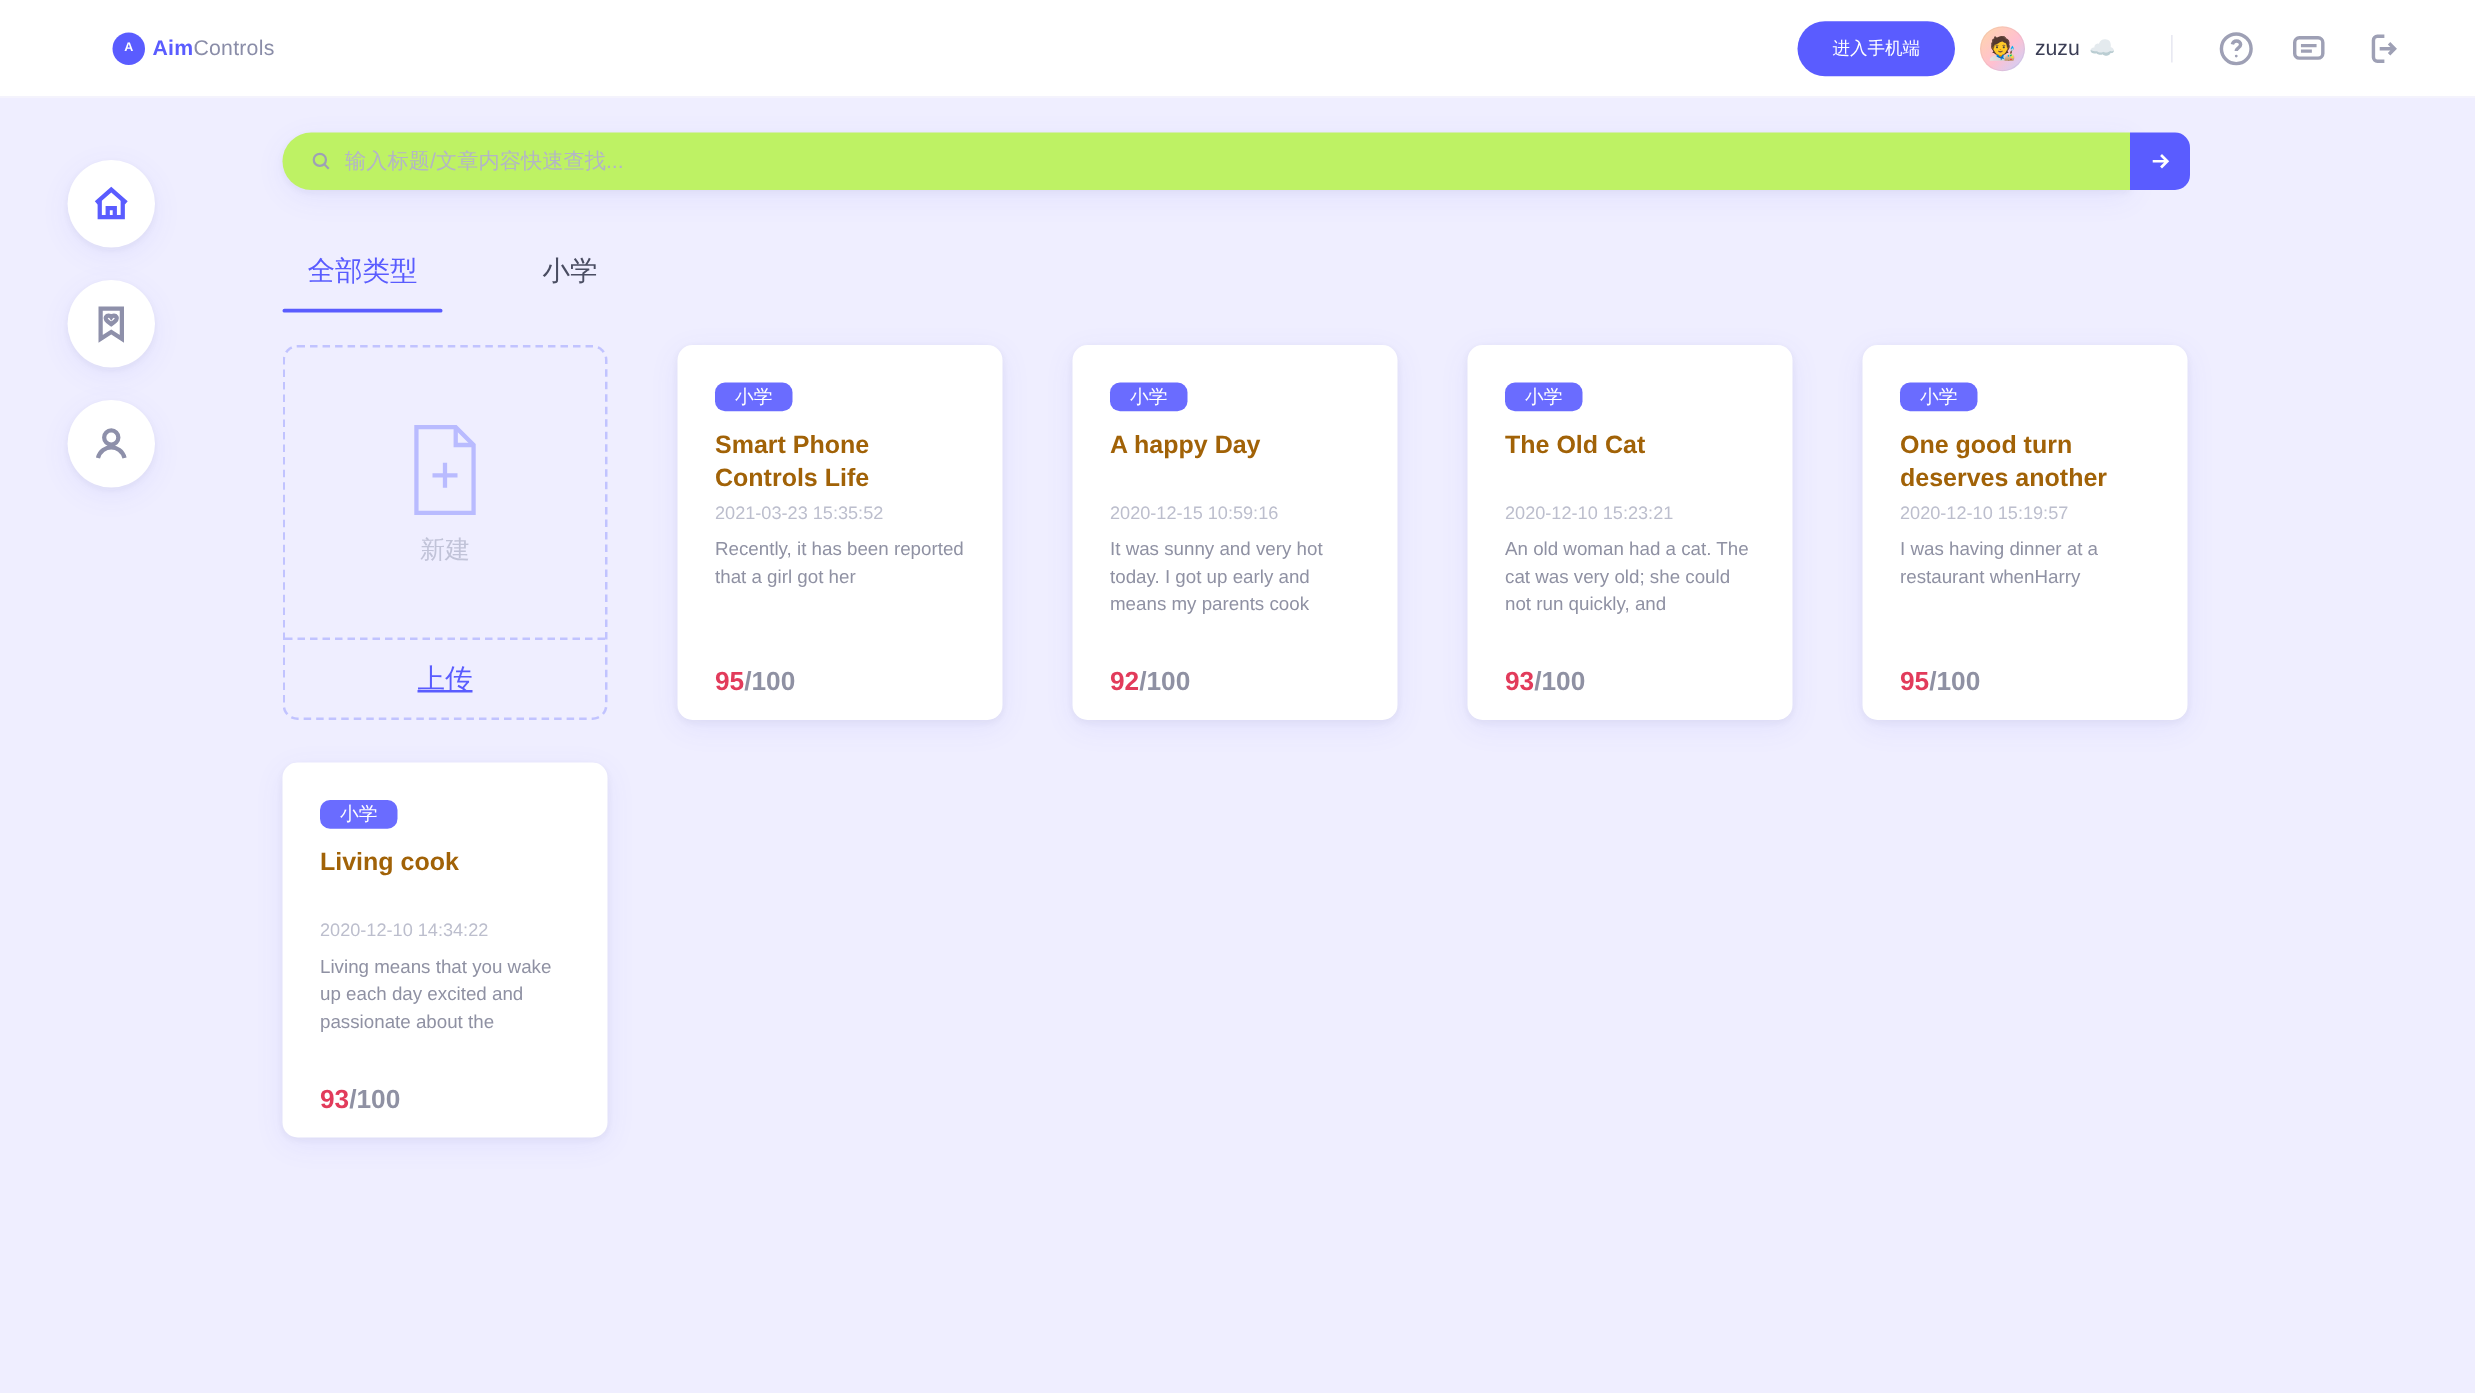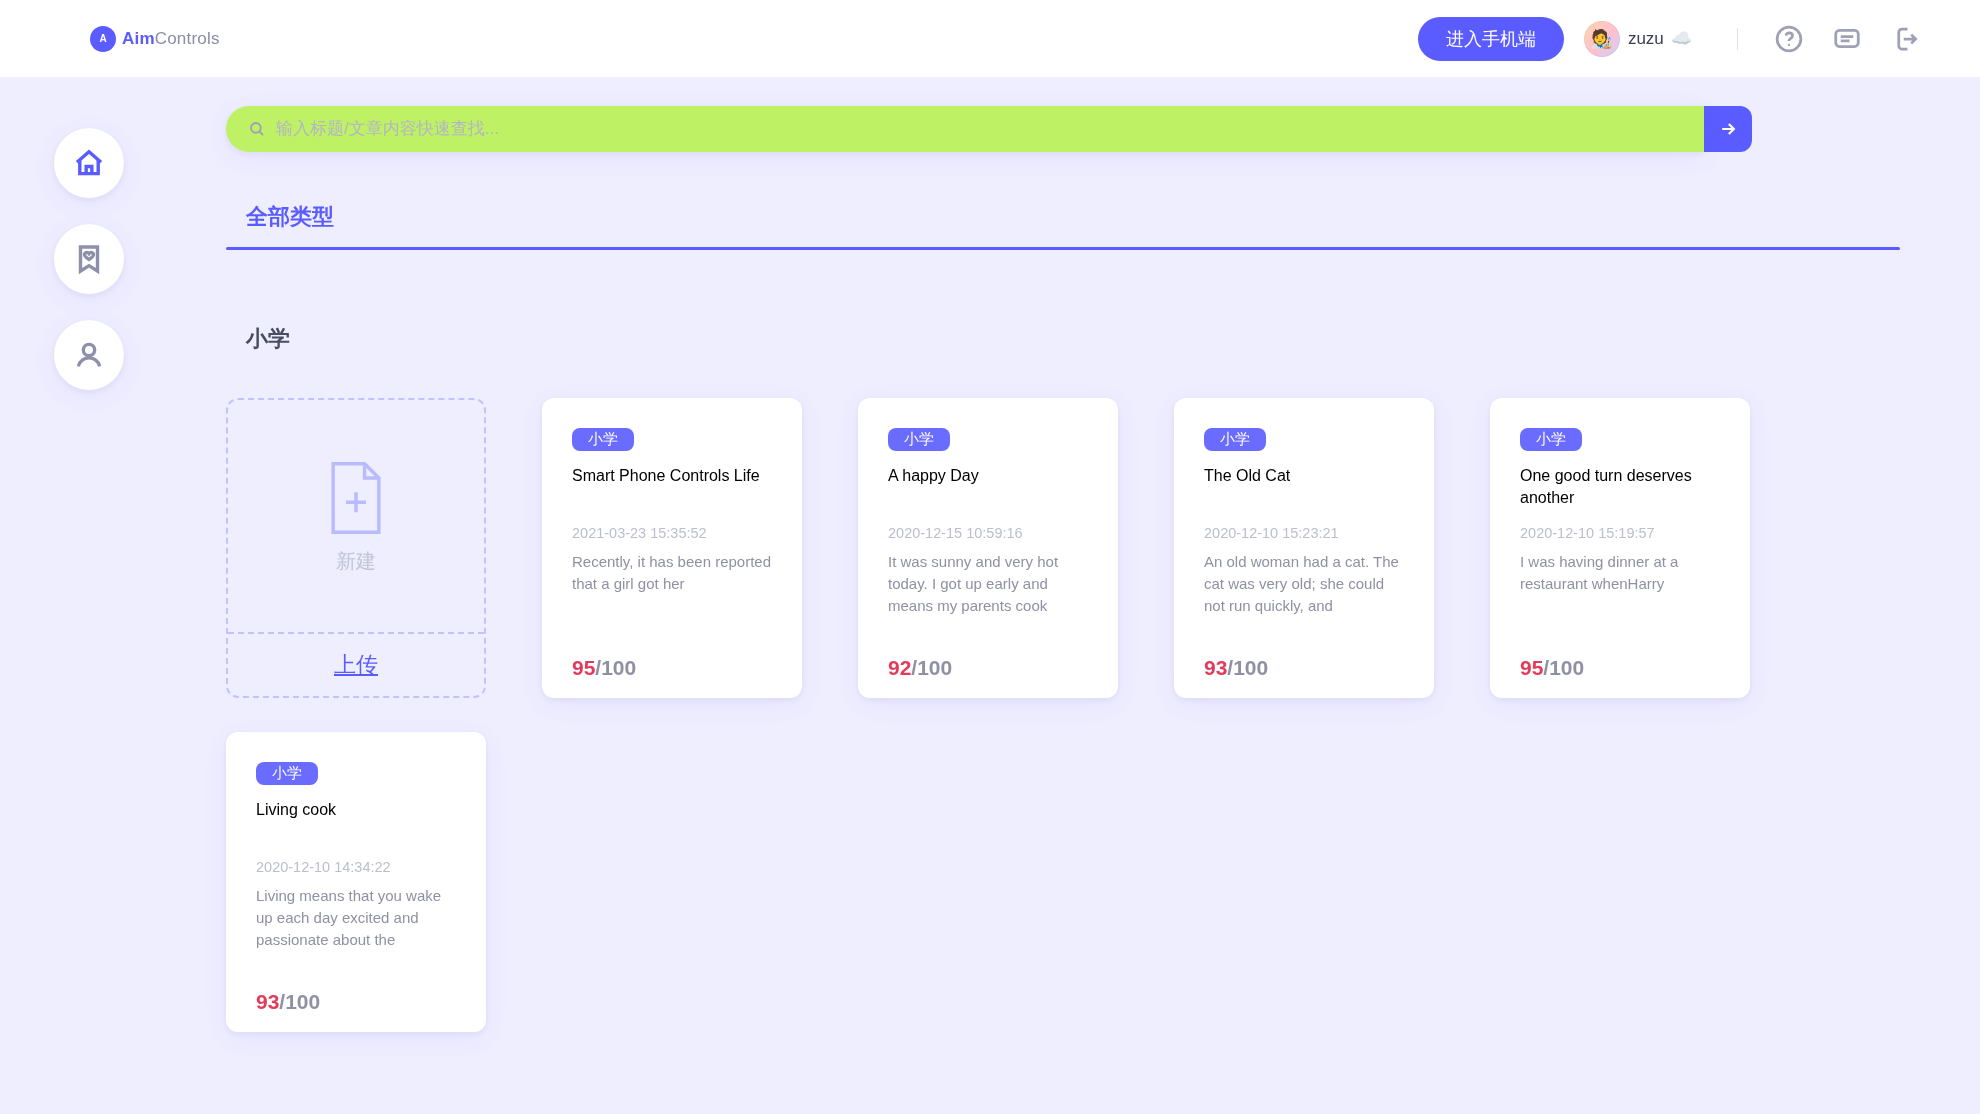--- a/index.html
+++ b/index.html
@@ -42,21 +42,21 @@
     background:var(--primary);
     display:flex;align-items:center;justify-content:center;
     color:#fff;font-size:10px;font-weight:700;
     position:relative;
   }
   .logo-text{color:var(--primary);font-weight:600;letter-spacing:.2px;}
   .logo-text .gray{color:#8a8da8;font-weight:500;}
   .topbar-spacer{flex:1;}
   .btn-mobile{
     height:44px;padding:0 28px;border:none;border-radius:22px;
-    background:var(--primary);color:#fff;font-size:18px;font-weight:500;
+    background:var(--primary);color:#fff;font-size:14px;font-weight:500;
     cursor:pointer;margin-right:20px;
   }
   .user{
     display:flex;align-items:center;gap:8px;margin-right:22px;
     font-size:17px;color:#3b3e55;
   }
   .avatar{
     width:36px;height:36px;border-radius:50%;
     background:linear-gradient(135deg,#ffd7a8,#ffc0d0 55%,#c7d2ff);
     display:flex;align-items:center;justify-content:center;font-size:18px;
@@ -106,21 +106,21 @@
   .searchbar input::placeholder{color:#b3b5c6;}
   .search-btn{
     width:48px;height:46px;border:none;border-radius:0 12px 12px 0;
     background:var(--primary);color:#fff;cursor:pointer;
     display:flex;align-items:center;justify-content:center;
   }
   .search-btn svg{width:20px;height:20px;stroke:#fff;fill:none;stroke-width:2.6;}
 
   
   .tabs{
-    display:flex;gap:60px;margin-top:36px;font-size:22px;font-weight:700;flex-direction:column;
+    display:flex;gap:60px;margin-top:36px;font-size:22px;font-weight:400;
   }
   .tab{
     padding:14px 20px 18px;color:#4a4d62;cursor:pointer;position:relative;
   }
   .tab.active{color:var(--primary);}
   .tab.active::after{
     content:"";position:absolute;left:0;right:0;bottom:0;height:3px;
     background:var(--primary);border-radius:2px;
   }
 
@@ -155,22 +155,22 @@
     background:#fff;border-radius:12px;height:300px;
     box-shadow:var(--shadow);padding:30px 30px 18px;
     display:flex;flex-direction:column;cursor:pointer;
   }
   .pill{
     align-self:flex-start;
     background:var(--primary-light);color:#fff;
     font-size:15px;padding:2px 16px;border-radius:8px;
   }
   .card h3{
-    margin:14px 0 6px;font-size:16px;font-weight:400;line-height:1.35;
-    min-height:54px;color:#000000;
+    margin:14px 0 6px;font-size:20px;font-weight:700;line-height:1.35;
+    min-height:54px;color:#a16207;
   }
   .meta{color:#bcbecd;font-size:14.5px;margin-bottom:10px;}
   .excerpt{
     flex:1;color:#8f91a3;font-size:15px;line-height:1.45;
     overflow:hidden;
   }
   .score{
     font-size:21px;font-weight:600;color:#8f91a3;margin-top:6px;
   }
   .score .got{color:var(--score);}

